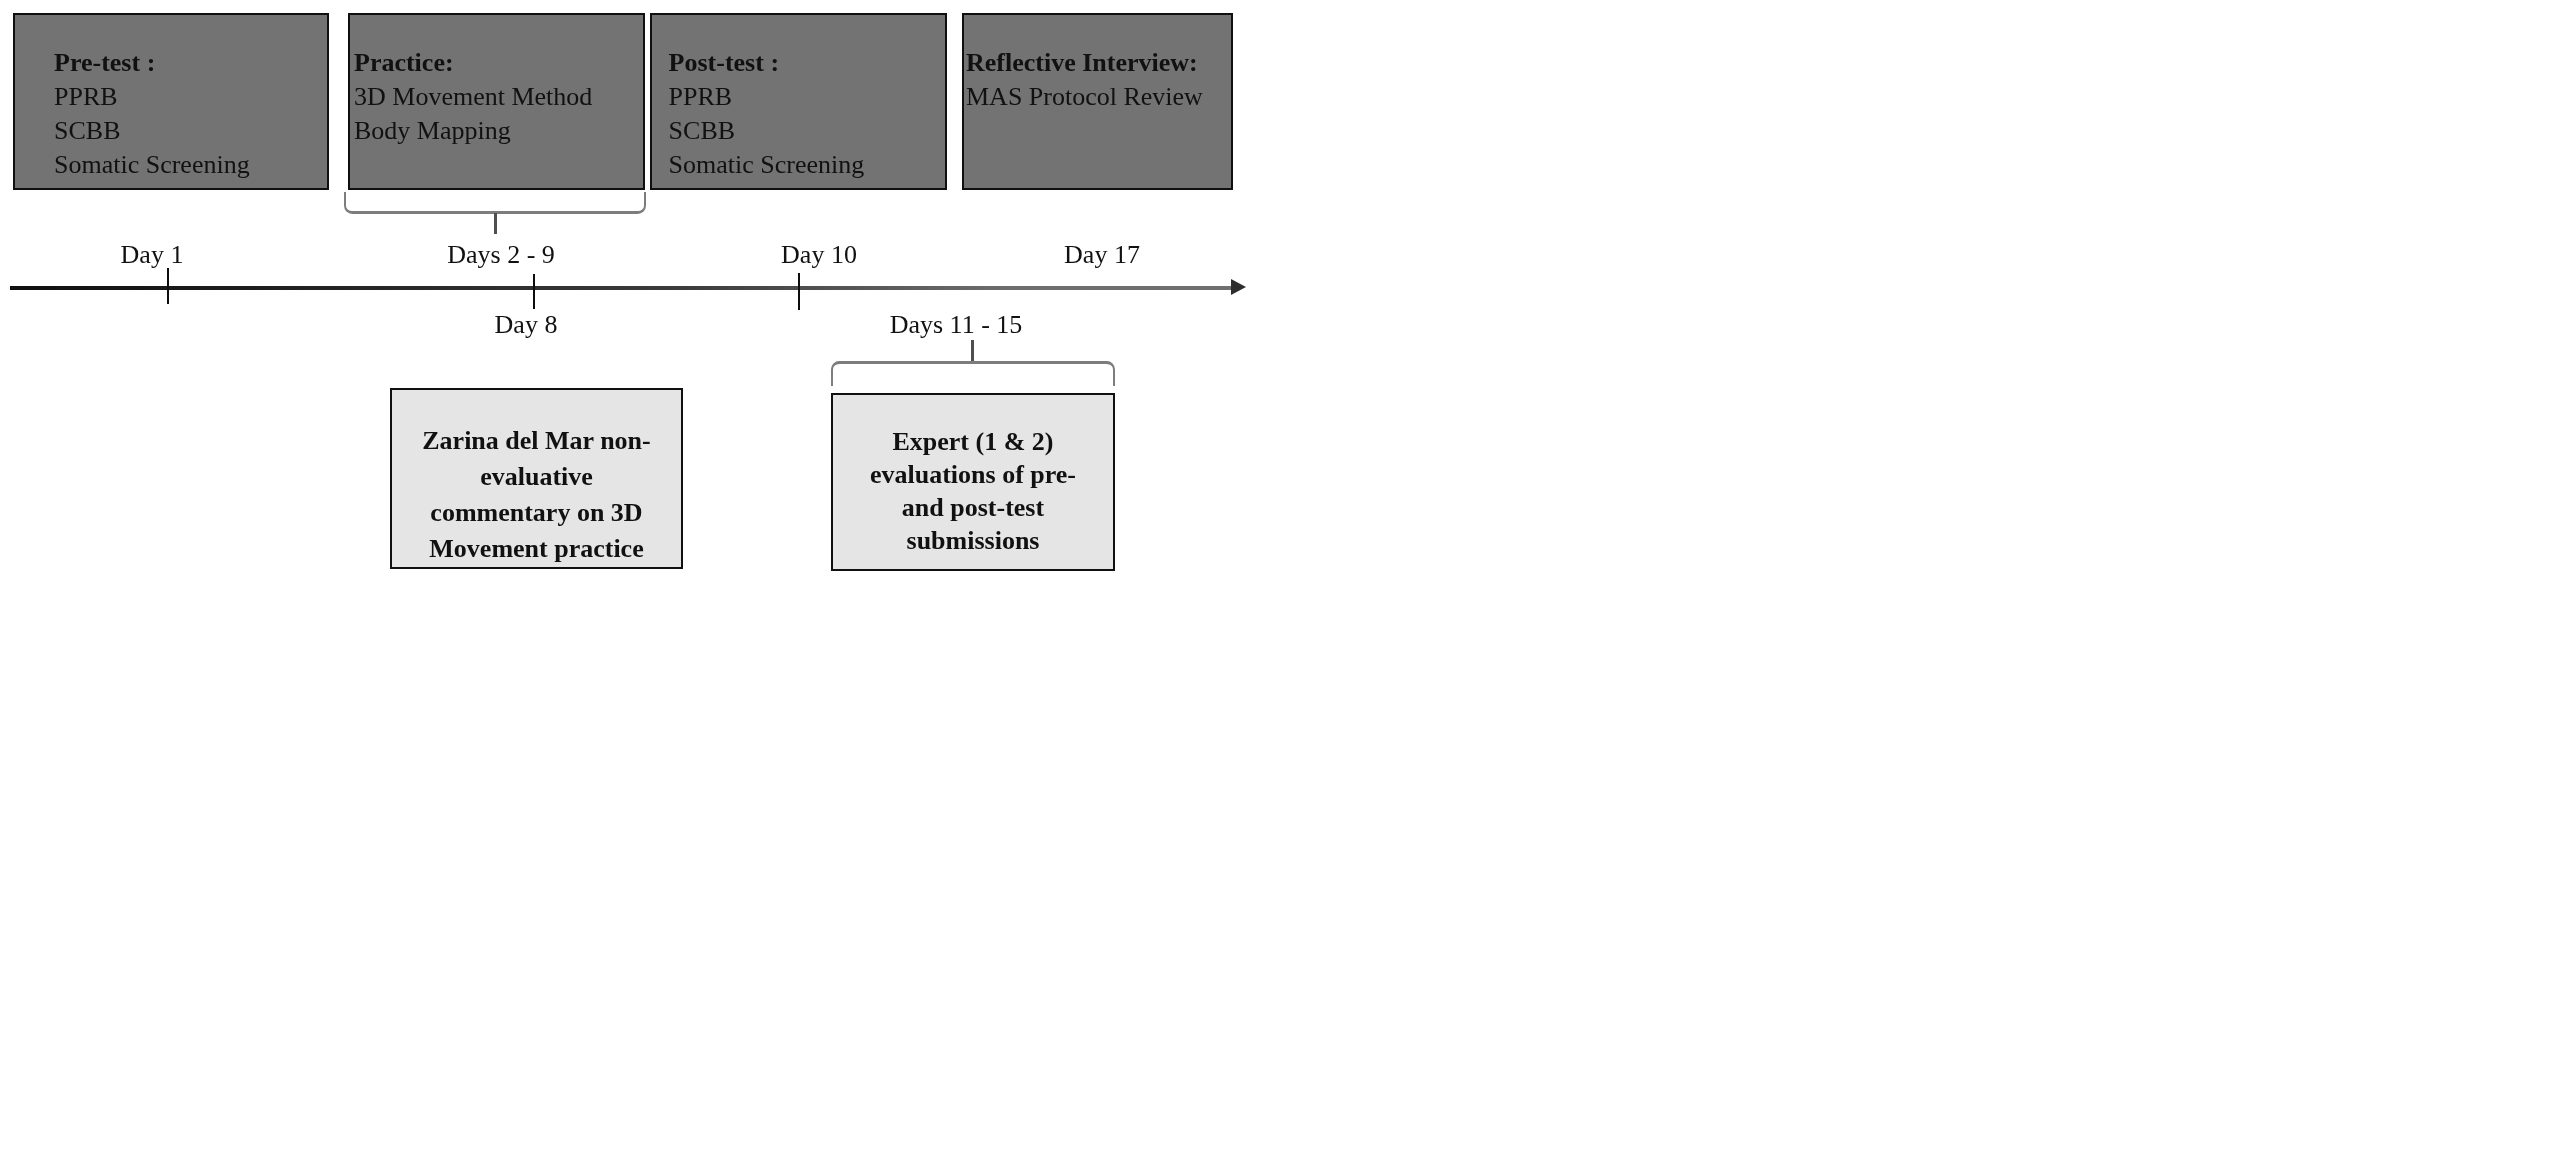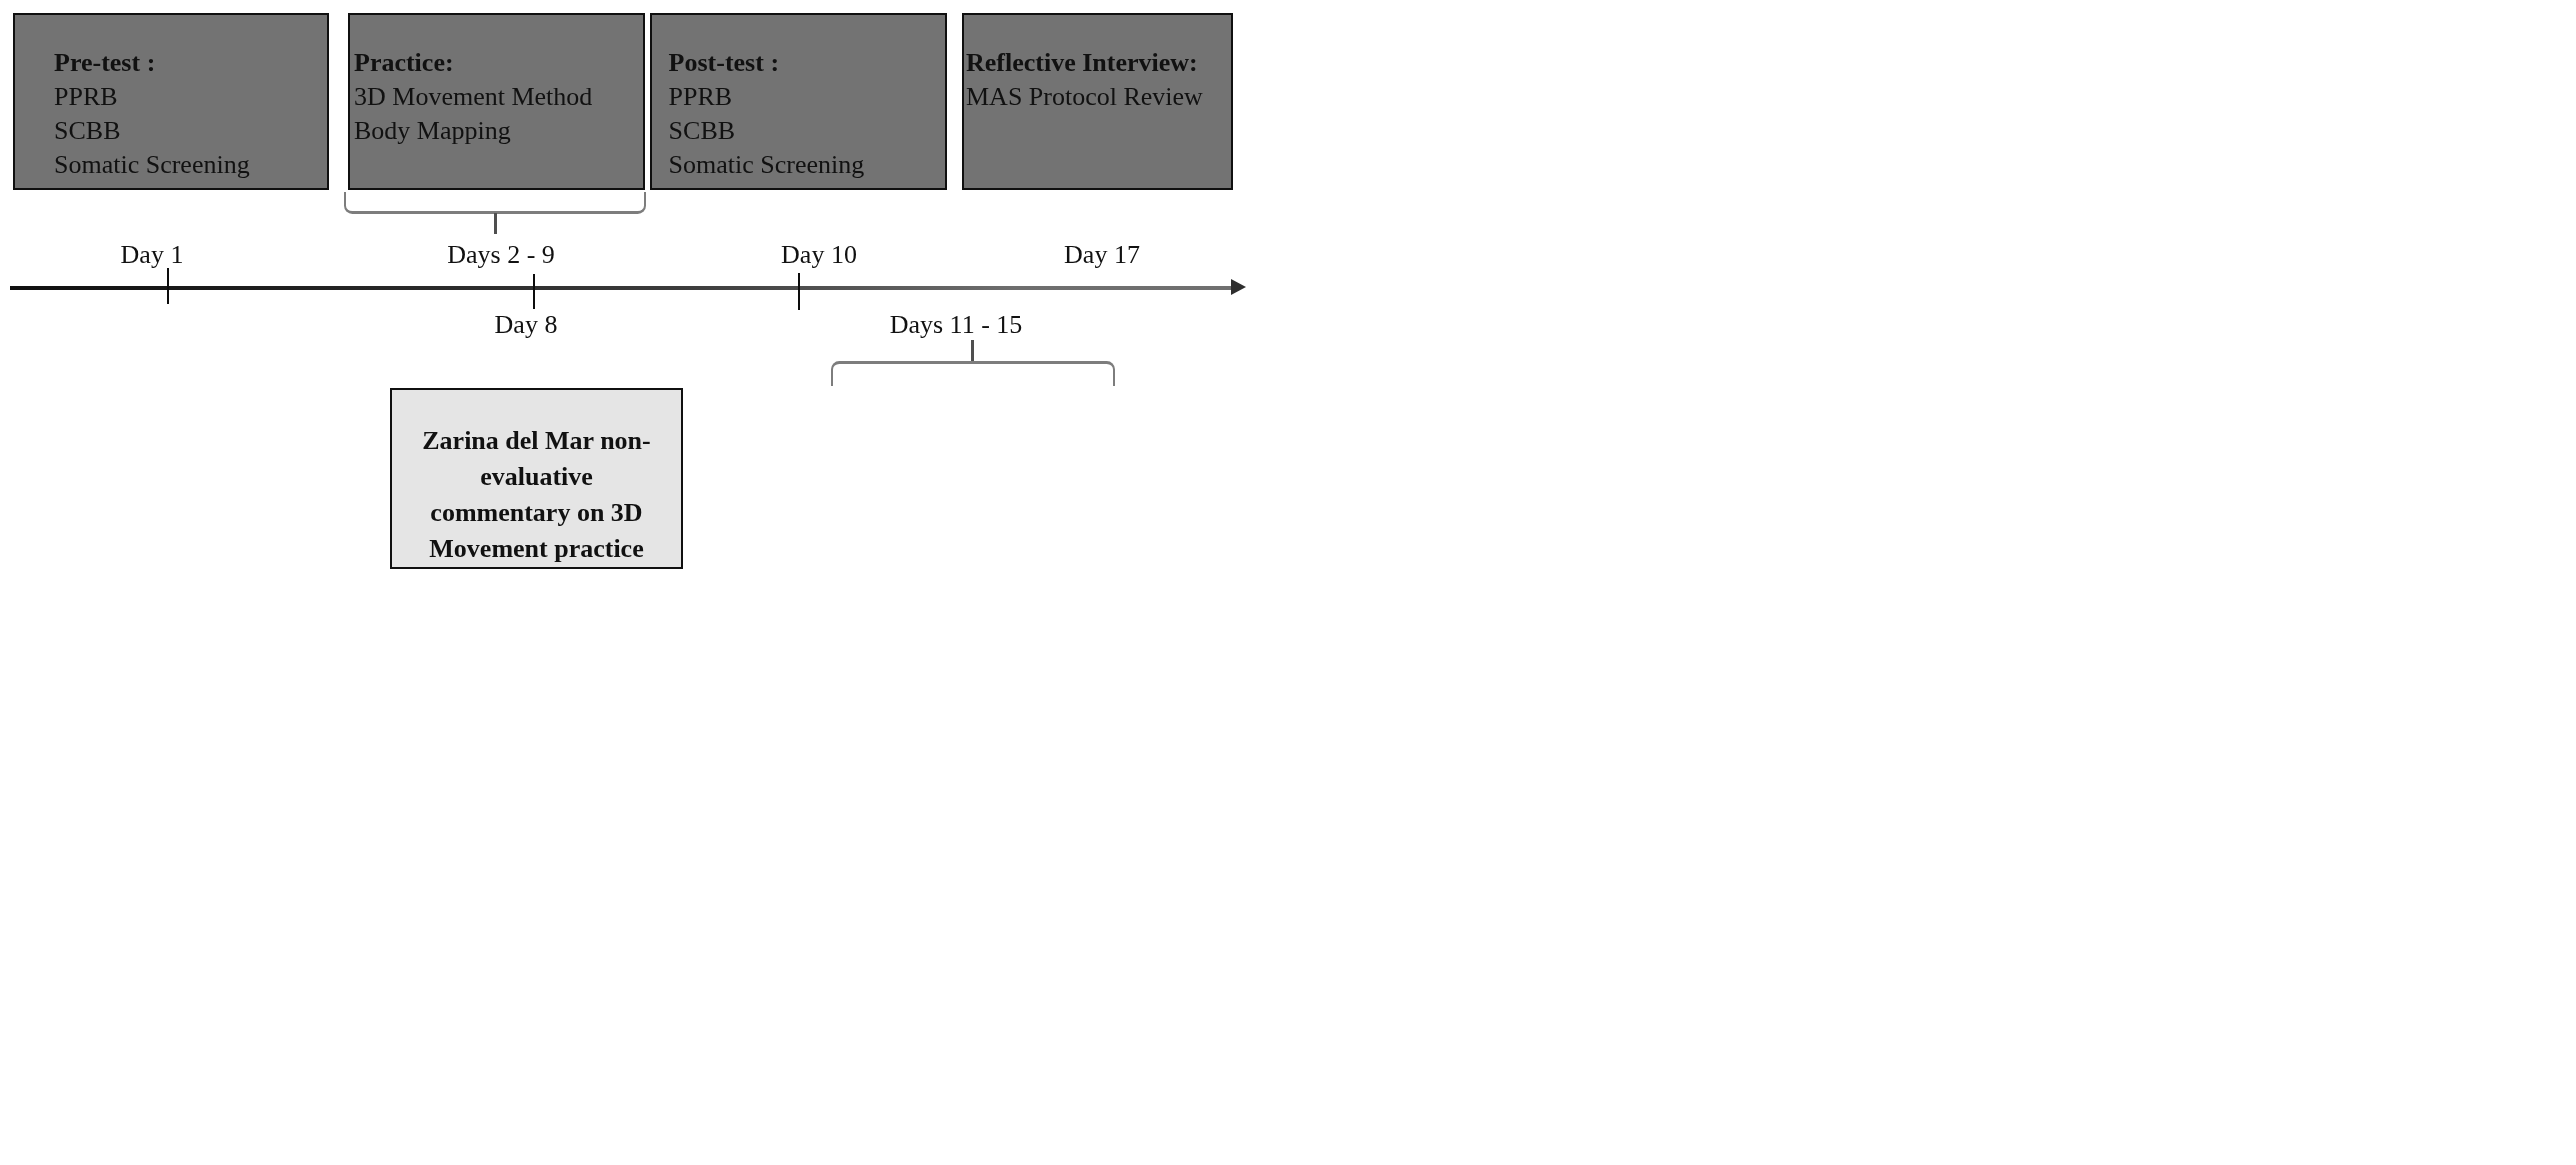--- a/index.html
+++ b/index.html
@@ -133,15 +133,21 @@
   <div id="brace2-tick"></div>
   <div class="brace-up"></div>
 
   <div class="abox" id="abox0">
     <div>Zarina del Mar non-</div>
     <div>evaluative</div>
     <div>commentary on 3D</div>
     <div>Movement practice</div>
   </div>
 
+  <div class="abox" id="abox1">
+    <div>Expert (1 &amp; 2)</div>
+    <div>evaluations of pre-</div>
+    <div>and post-test</div>
+    <div>submissions</div>
+  </div>
 
 </div>
 
 
 </body></html>

